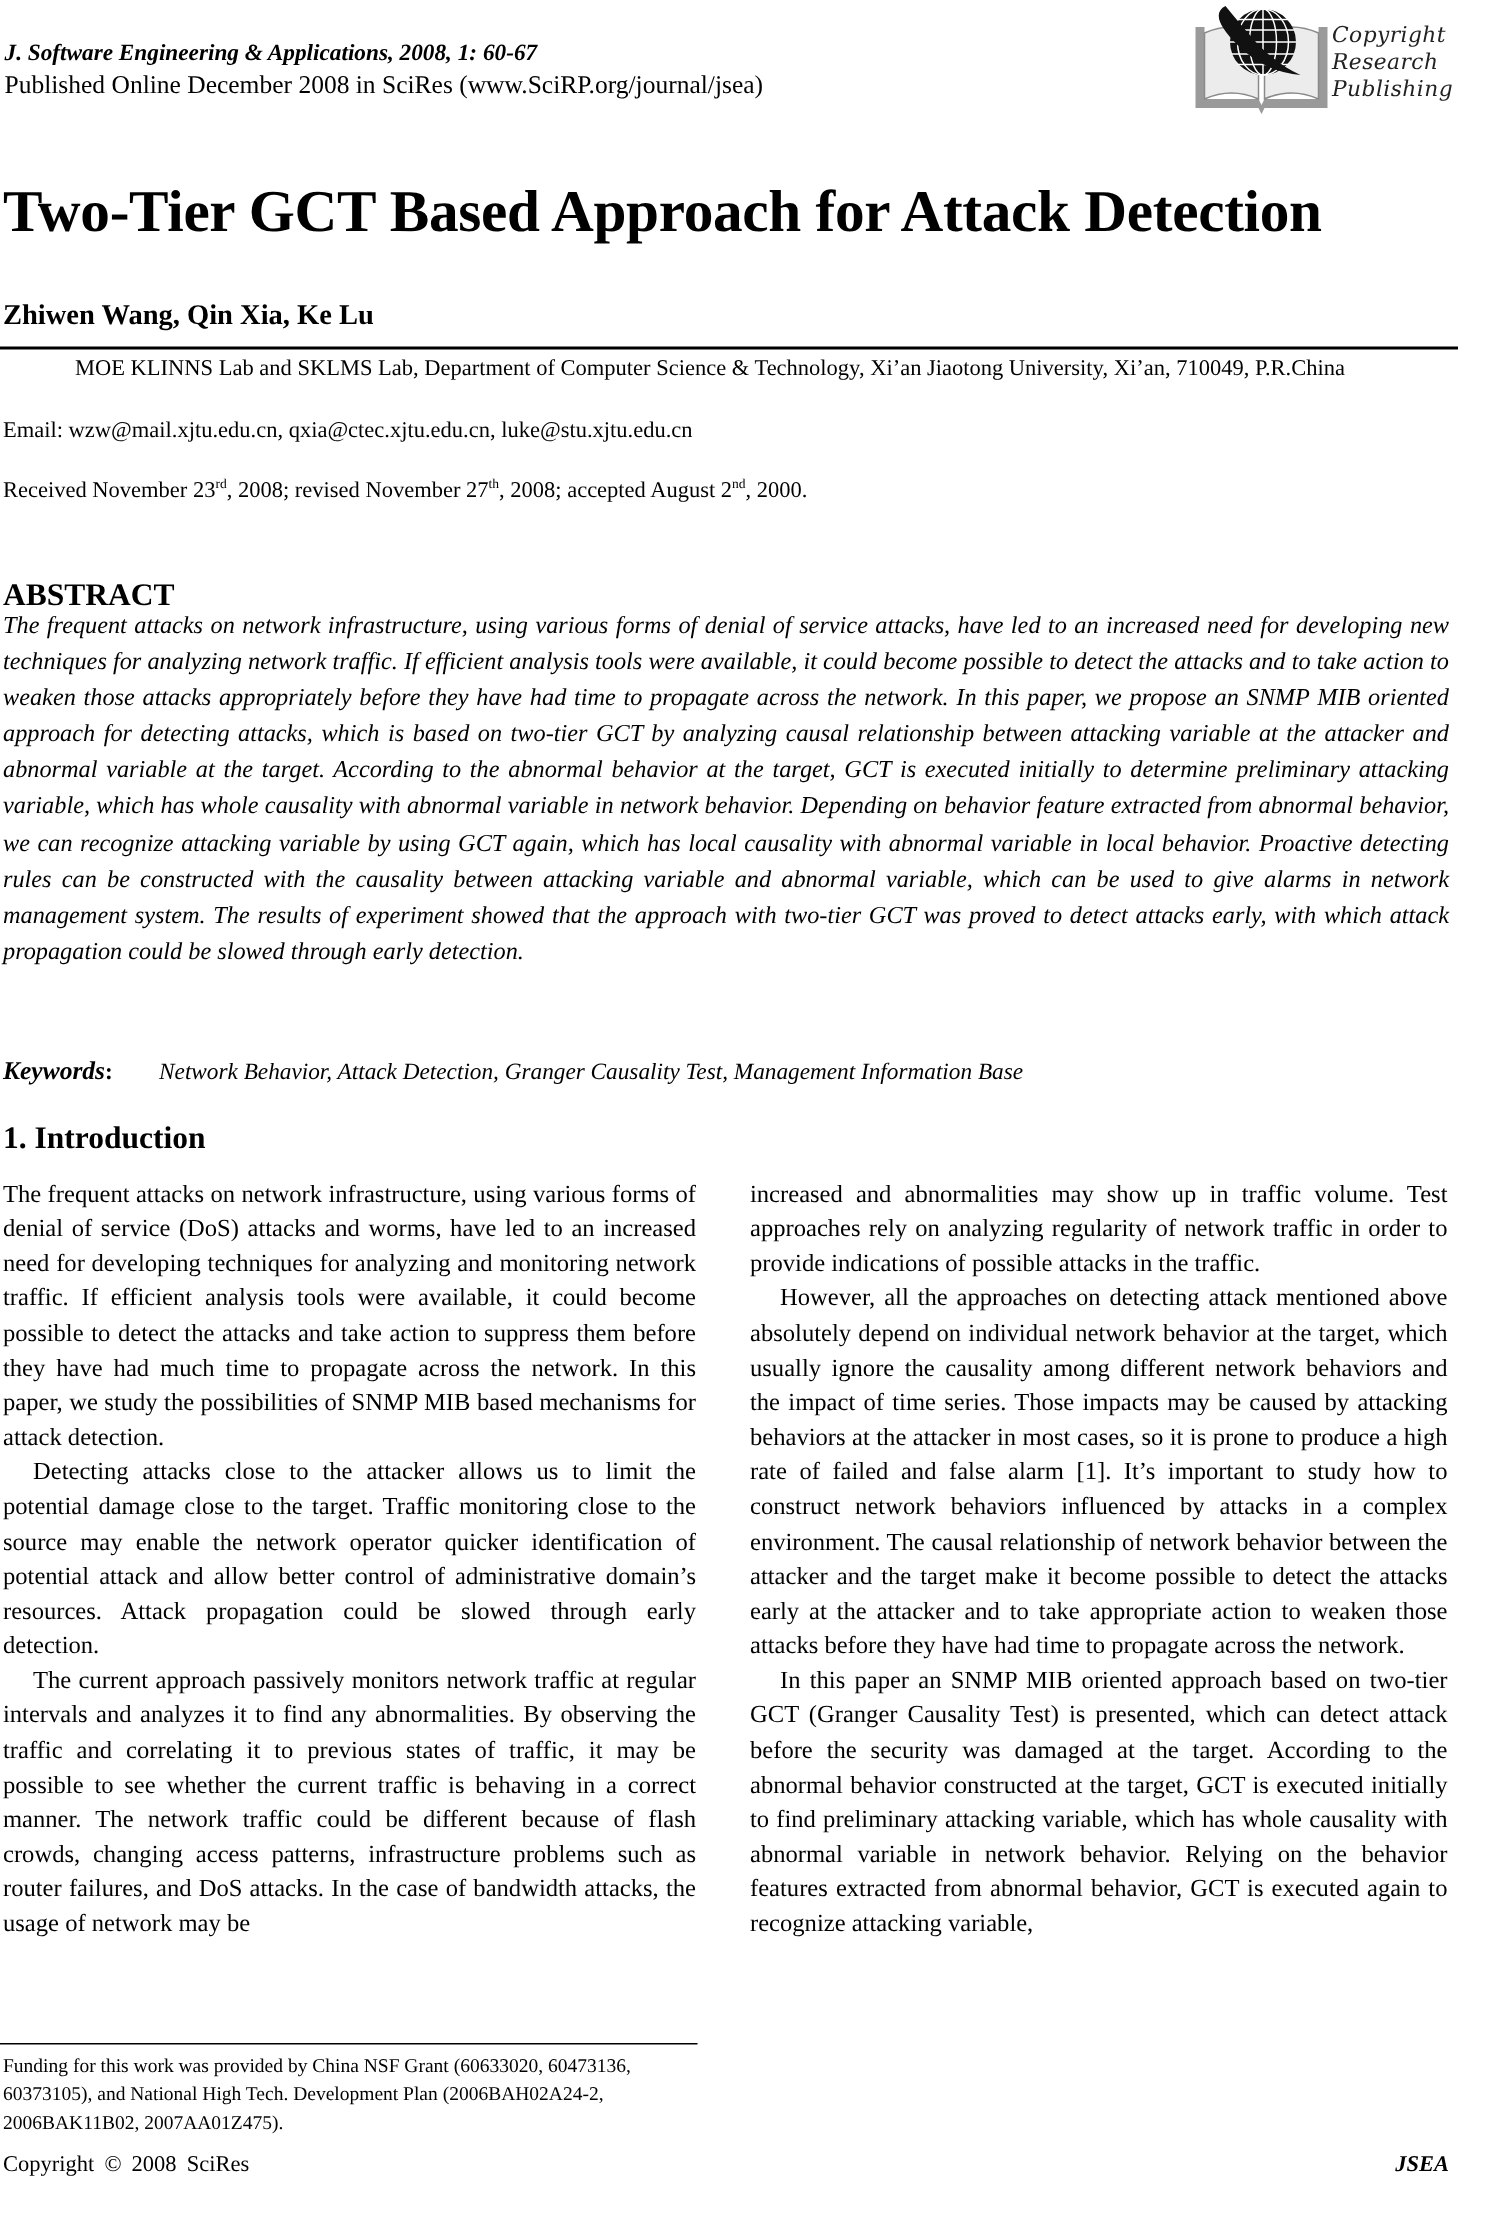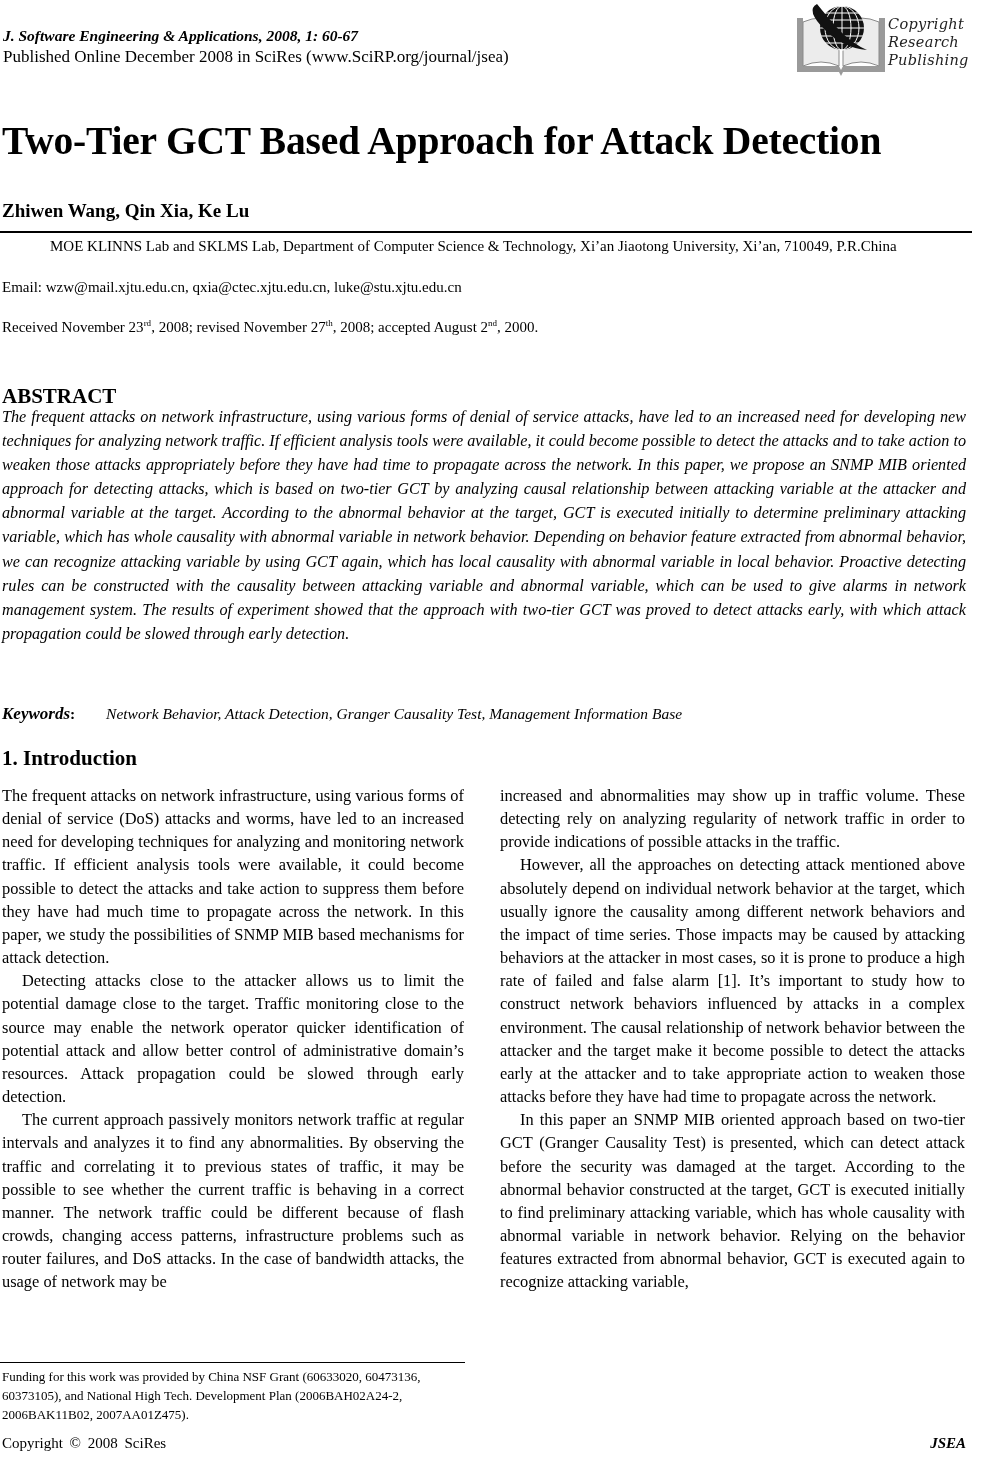--- a/index.html
+++ b/index.html
@@ -80,21 +80,21 @@
 
 <div class="abs intro-h">1. Introduction</div>
 
 <div class="abs col col-left">
   <p>The frequent attacks on network infrastructure, using various forms of denial of service (DoS) attacks and worms, have led to an increased need for developing techniques for analyzing and monitoring network traffic. If efficient analysis tools were available, it could become possible to detect the attacks and take action to suppress them before they have had much time to propagate across the network. In this paper, we study the possibilities of SNMP MIB based mechanisms for attack detection.</p>
   <p class="indent">Detecting attacks close to the attacker allows us to limit the potential damage close to the target. Traffic monitoring close to the source may enable the network operator quicker identification of potential attack and allow better control of administrative domain’s resources. Attack propagation could be slowed through early detection.</p>
   <p class="indent">The current approach passively monitors network traffic at regular intervals and analyzes it to find any abnormalities. By observing the traffic and correlating it to previous states of traffic, it may be possible to see whether the current traffic is behaving in a correct manner. The network traffic could be different because of flash crowds, changing access patterns, infrastructure problems such as router failures, and DoS attacks. In the case of bandwidth attacks, the usage of network may be</p>
 </div>
 
 <div class="abs col col-right">
-  <p>increased and abnormalities may show up in traffic volume. These detecting rely on analyzing regularity of network traffic in order to provide indications of possible attacks in the traffic.</p>
+  <p>increased and abnormalities may show up in traffic volume. Test approaches rely on analyzing regularity of network traffic in order to provide indications of possible attacks in the traffic.</p>
   <p class="indent">However, all the approaches on detecting attack mentioned above absolutely depend on individual network behavior at the target, which usually ignore the causality among different network behaviors and the impact of time series. Those impacts may be caused by attacking behaviors at the attacker in most cases, so it is prone to produce a high rate of failed and false alarm [1]. It’s important to study how to construct network behaviors influenced by attacks in a complex environment. The causal relationship of network behavior between the attacker and the target make it become possible to detect the attacks early at the attacker and to take appropriate action to weaken those attacks before they have had time to propagate across the network.</p>
   <p class="indent">In this paper an SNMP MIB oriented approach based on two-tier GCT (Granger Causality Test) is presented, which can detect attack before the security was damaged at the target. According to the abnormal behavior constructed at the target, GCT is executed initially to find preliminary attacking variable, which has whole causality with abnormal variable in network behavior. Relying on the behavior features extracted from abnormal behavior, GCT is executed again to recognize attacking variable,</p>
 </div>
 
 <div class="abs rule-foot"></div>
 <div class="abs footnote">Funding for this work was provided by China NSF Grant (60633020, 60473136, 60373105), and National High Tech. Development Plan (2006BAH02A24-2, 2006BAK11B02, 2007AA01Z475).</div>
 
 <div class="abs copyright">Copyright © 2008 SciRes</div>
 <div class="abs jsea">JSEA</div>
 

